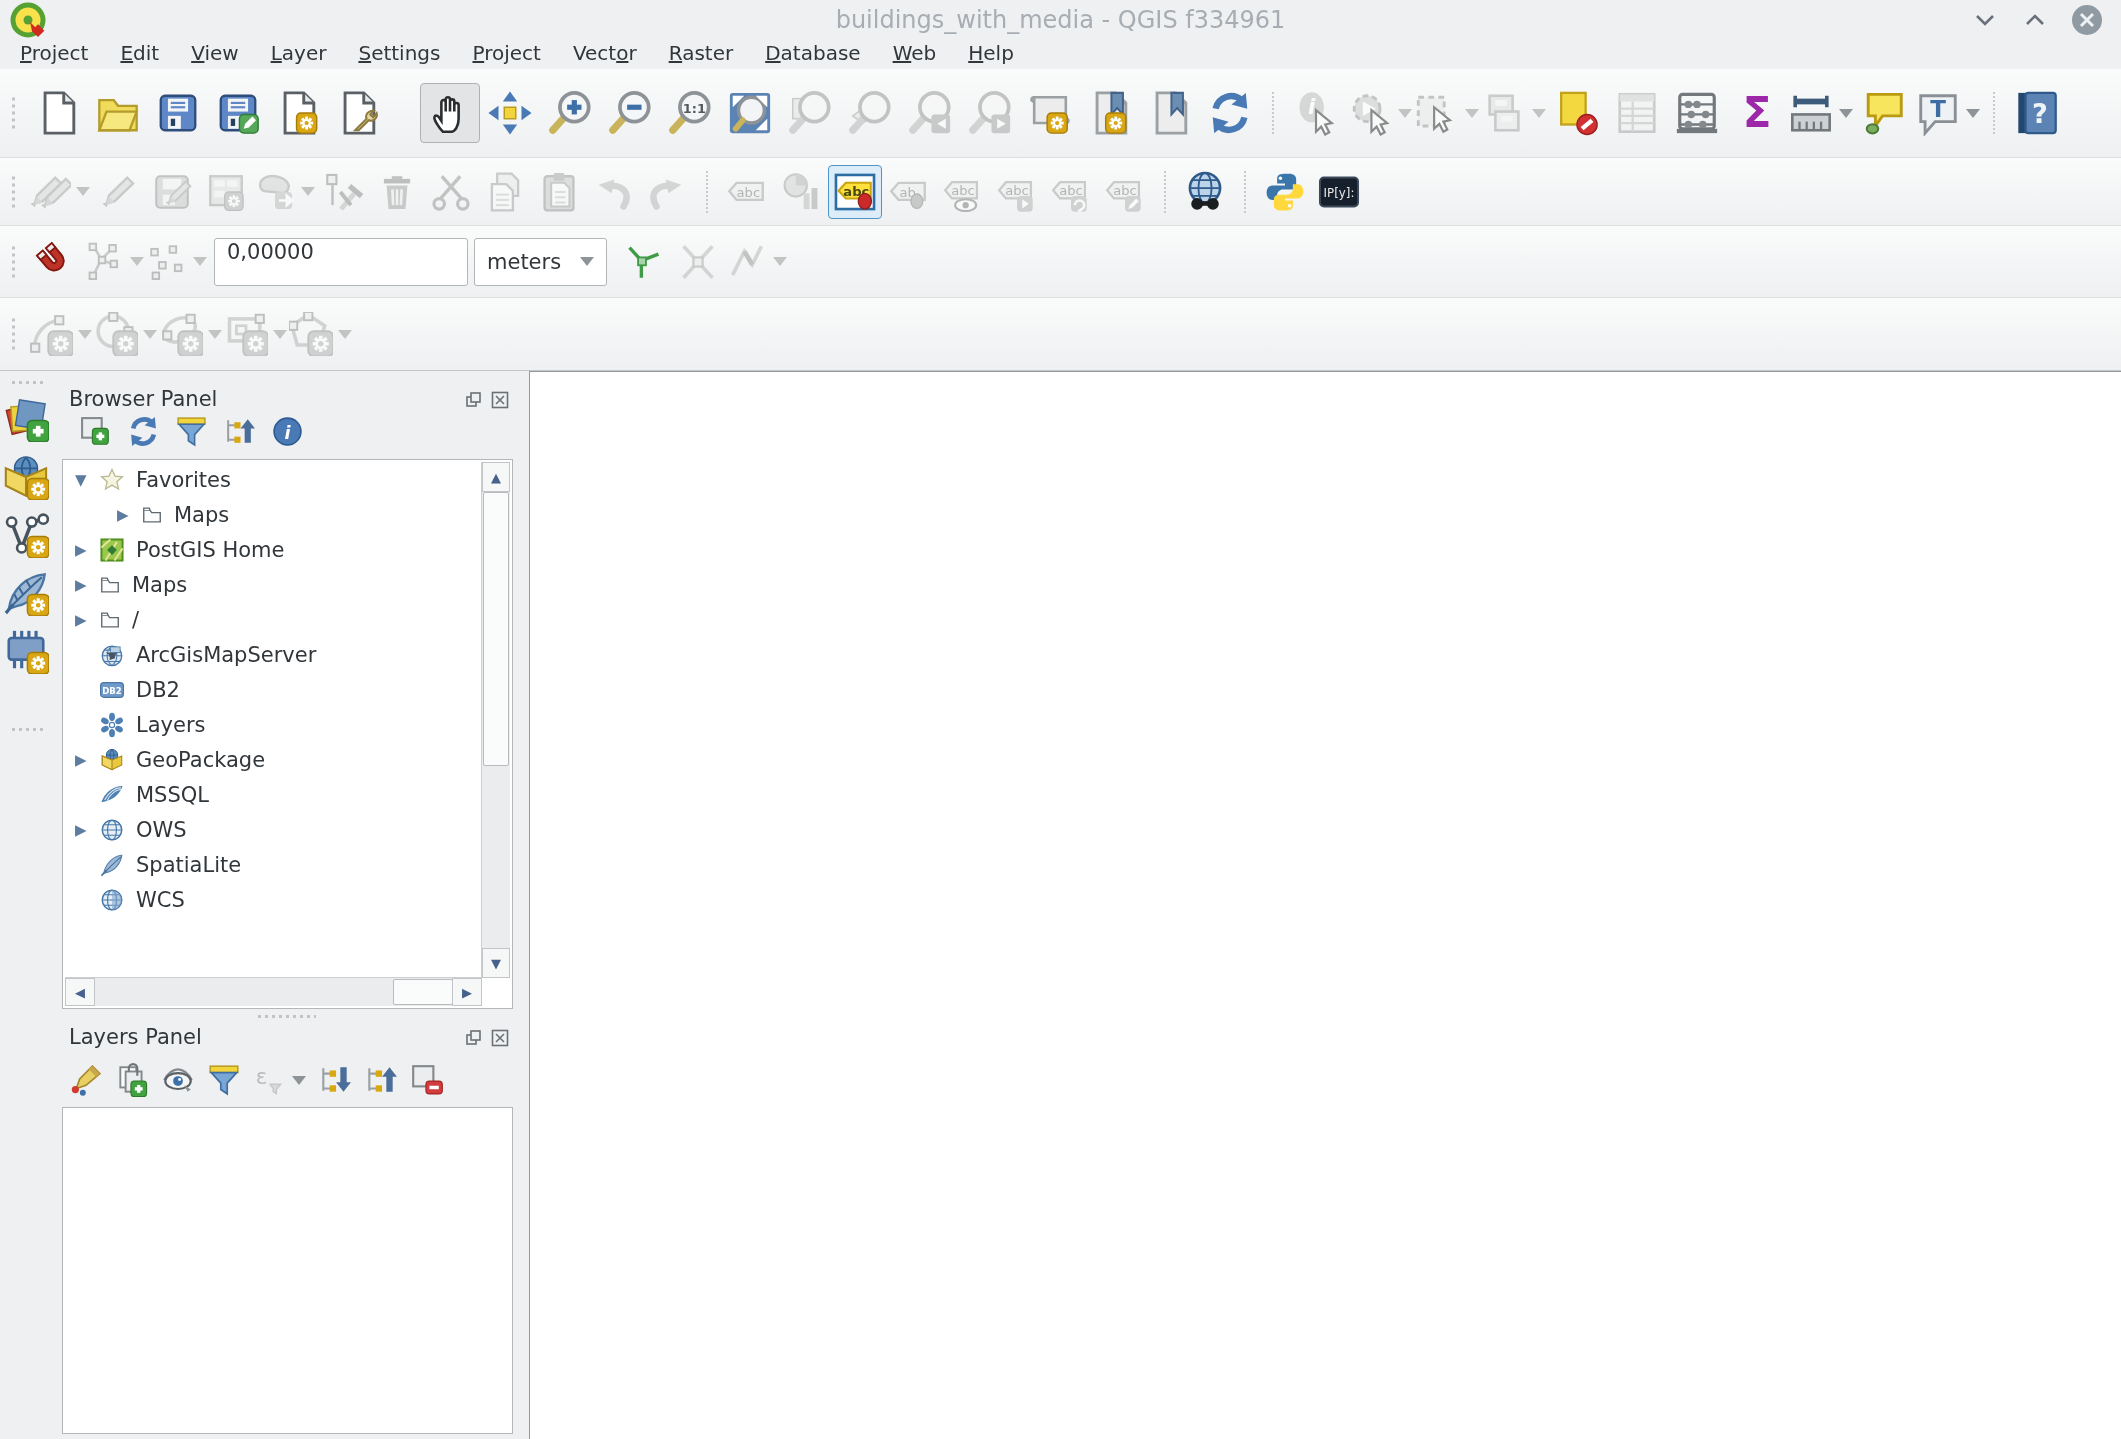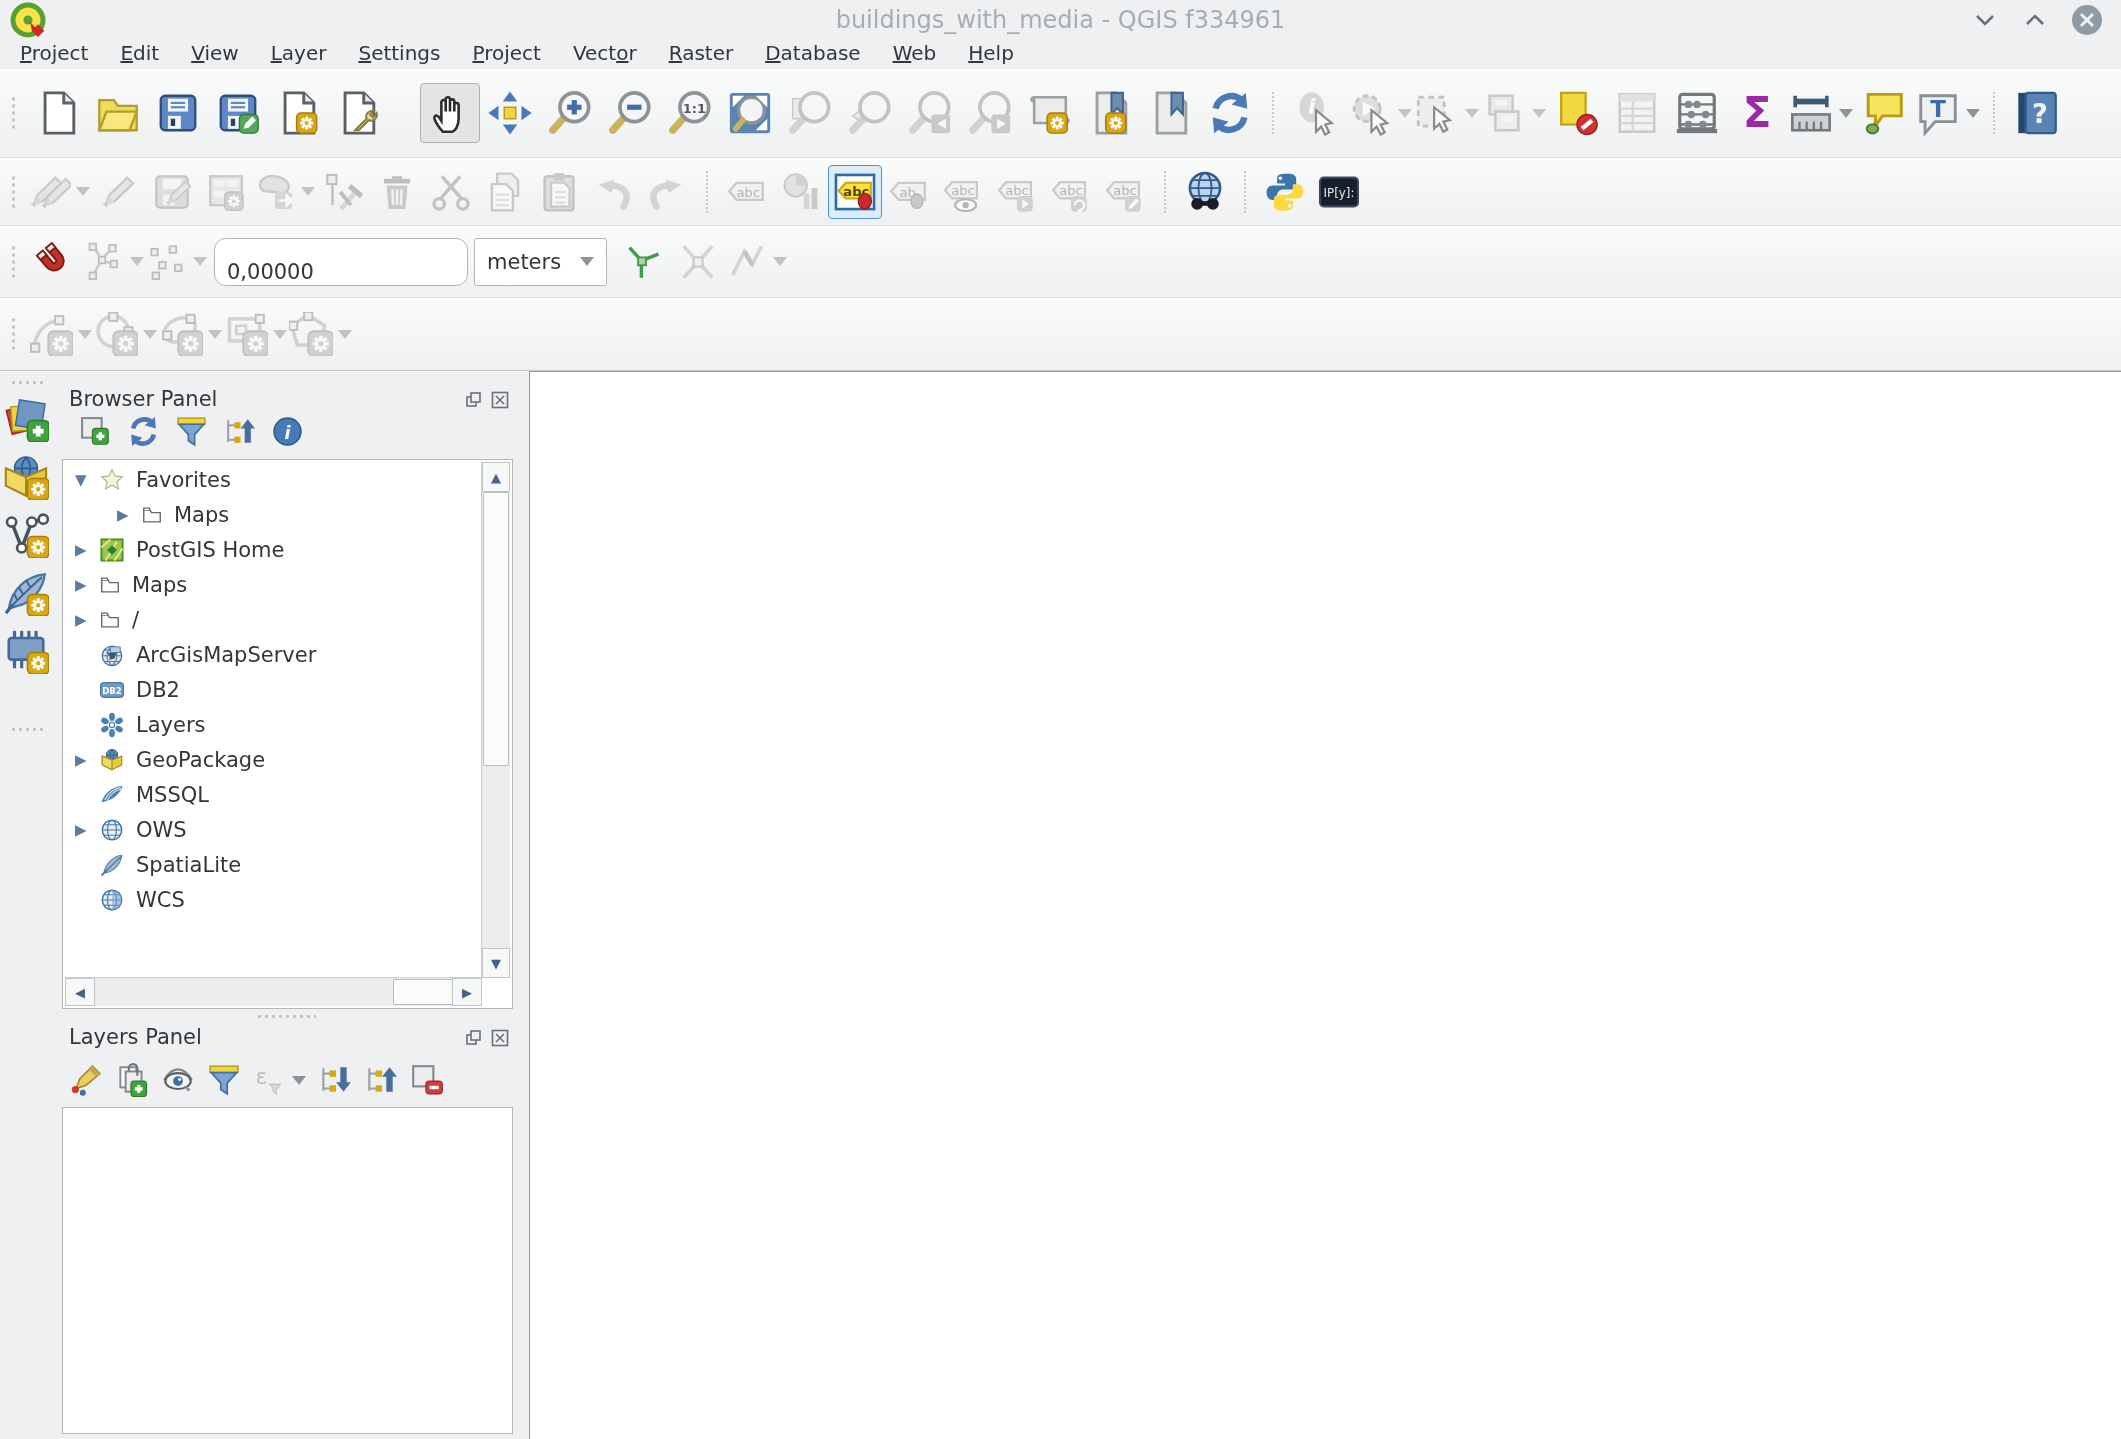--- a/index.html
+++ b/index.html
@@ -23,21 +23,21 @@
   .tsep{width:0;height:42px;border-left:2px dotted #c7cacc;margin:0 12px;flex:none;}
   .gap{width:32px;flex:none;}
   .tbtn{height:58px;min-width:58px;display:flex;align-items:center;justify-content:center;border:1px solid transparent;border-radius:4px;flex:none;}
   .tbtn.sm{height:52px;min-width:52px;}
   .tbtn.checked{background:#e2e4e5;border-color:#aeb2b5;}
   .tbtn.checkedB{background:#dcedf9;border-color:#4f94c4;}
   .dis{opacity:.5;filter:grayscale(1);}
   .dda{width:0;height:0;border-left:7px solid transparent;border-right:7px solid transparent;border-top:9px solid #8d9397;margin-left:5px;flex:none;}
   .sigma{font-size:42px;font-weight:bold;color:#9c27a8;line-height:1;}
   
-  .spinbox{width:252px;height:46px;background:#fff;border:1px solid #b2b6b8;border-radius:12px;display:flex;align-items:flex-end;margin:0 6px;flex:none;}
+  .spinbox{width:252px;height:46px;background:#fff;border:1px solid #b2b6b8;border-radius:3px;display:flex;align-items:flex-start;margin:0 6px;flex:none;}
   .spinbox input{flex:1;border:0;outline:none;font-size:21px;font-family:"DejaVu Sans",sans-serif;color:#31363b;padding-left:12px;background:transparent;}
   .spincol{width:34px;border-left:1px solid #c9ccce;display:flex;flex-direction:column;}
   .spinbtn{flex:1;display:flex;align-items:center;justify-content:center;}
   .arr-up{width:0;height:0;border-left:7px solid transparent;border-right:7px solid transparent;border-bottom:9px solid #84898d;}
   .arr-dn{width:0;height:0;border-left:7px solid transparent;border-right:7px solid transparent;border-top:9px solid #84898d;}
   .combo{height:46px;background:#fff;border:1px solid #b2b6b8;border-radius:3px;display:flex;align-items:center;padding:0 12px;font-size:21px;gap:14px;margin-right:10px;flex:none;}
   
   #main{position:absolute;left:0;top:371px;right:0;bottom:0;}
   #docktb{position:absolute;left:0;top:0;width:53px;bottom:0;}
   .dockgrip{width:34px;height:9px;margin:8px auto 6px;background-image:radial-gradient(circle,#c0c4c6 1.7px,transparent 1.9px);background-size:7px 7px;}

